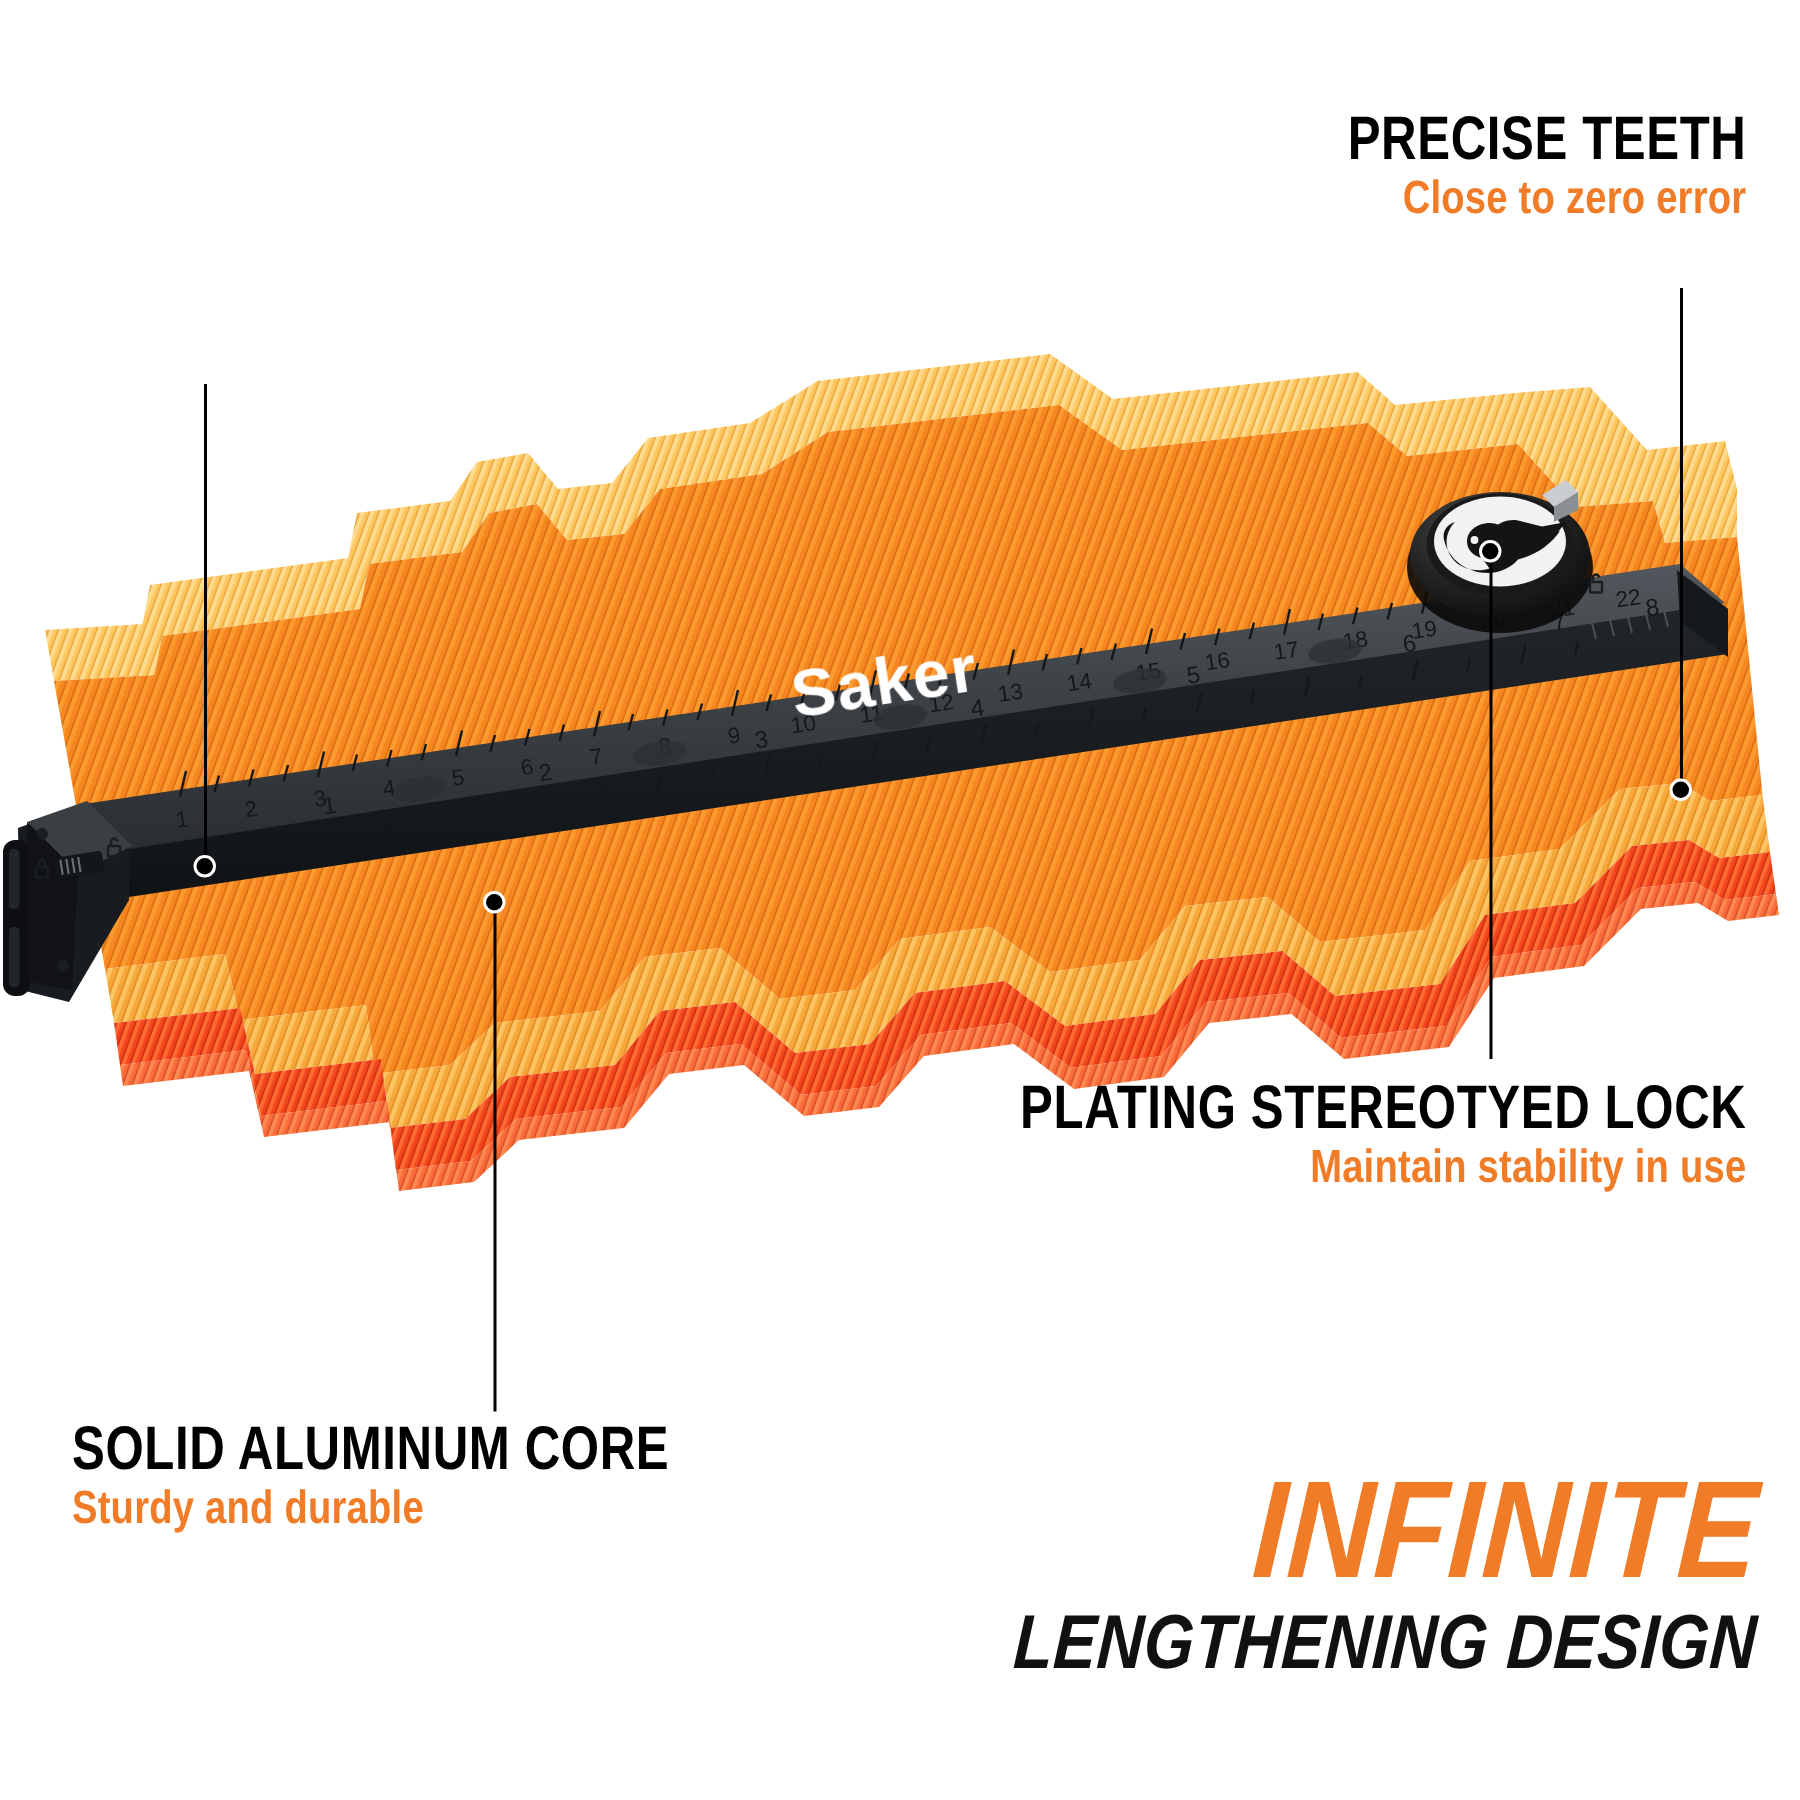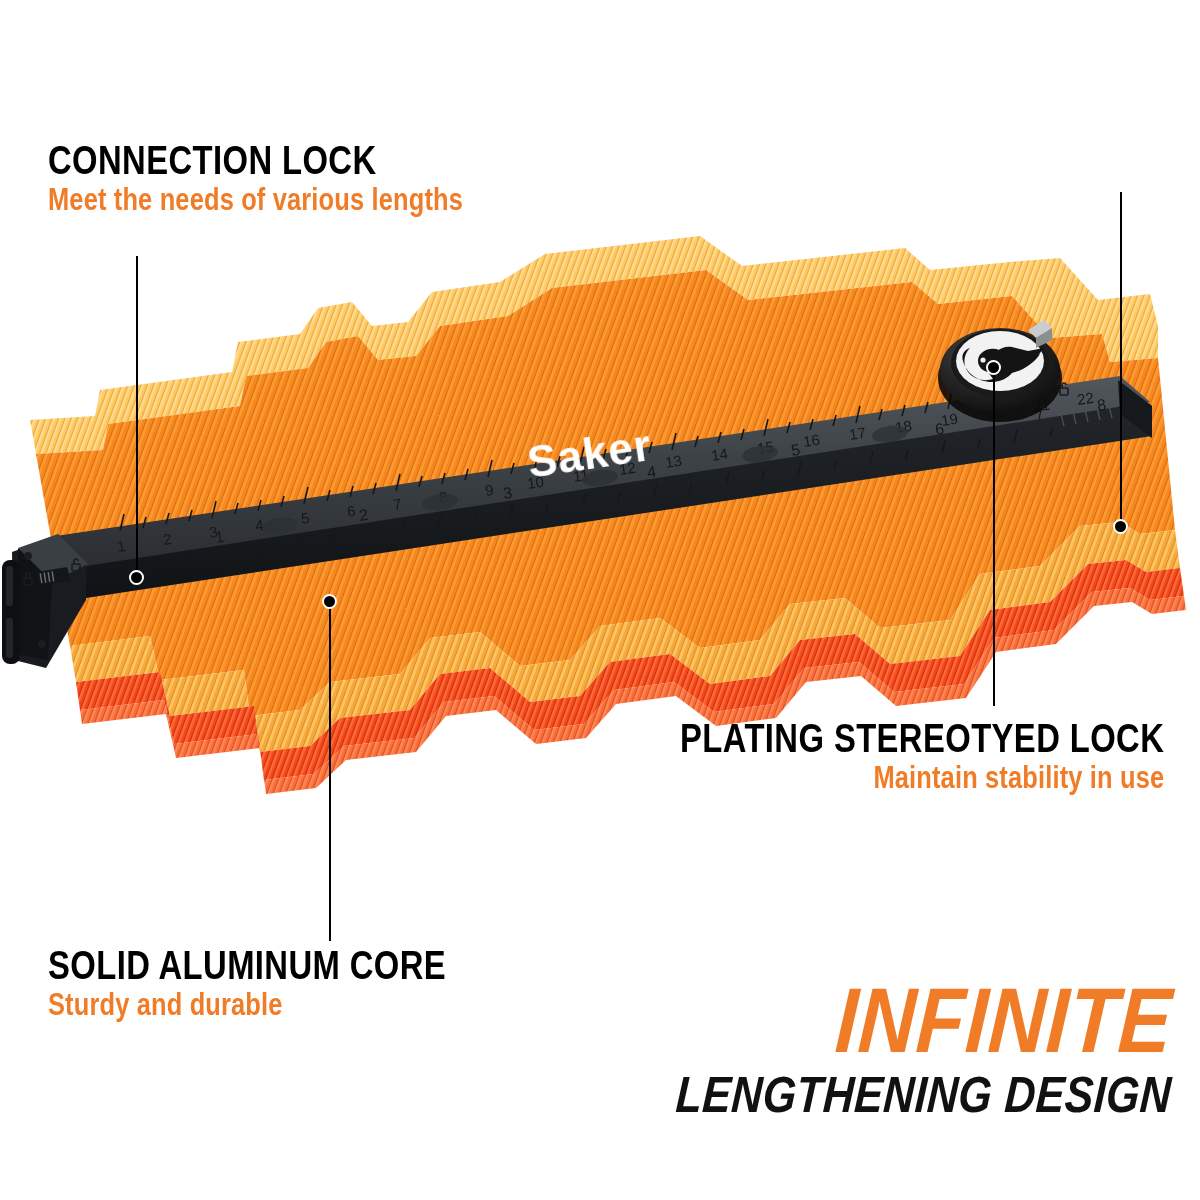--- a/index.html
+++ b/index.html
@@ -418,25 +418,25 @@
 
   <div class="leader" style="left:1120px; top:192px; height:335px;"></div>
   <div class="leader-dot" style="left:1113px; top:519px;"></div>
 
   <div class="leader" style="left:993px; top:368px; height:338px;"></div>
   <div class="leader-dot" style="left:986px; top:360px;"></div>
 
   <div class="leader" style="left:329px; top:601px; height:340px;"></div>
   <div class="leader-dot" style="left:322px; top:594px;"></div>
 
-  <div class="callout left" id="callout-connection-lock">
-    <p class="headline">CONNECTION LOCK</p>
-    <p class="subline">Meet the needs of various lengths</p>
+
+  <div class="callout right" id="callout-precise-teeth">
+    <p class="headline">PRECISE TEETH</p>
+    <p class="subline">Close to zero error</p>
   </div>
-
 
   <div class="callout left" id="callout-aluminum-core">
     <p class="headline">SOLID ALUMINUM CORE</p>
     <p class="subline">Sturdy and durable</p>
   </div>
 
   <div class="callout right" id="callout-plating-lock">
     <p class="headline">PLATING STEREOTYED LOCK</p>
     <p class="subline">Maintain stability in use</p>
   </div>

